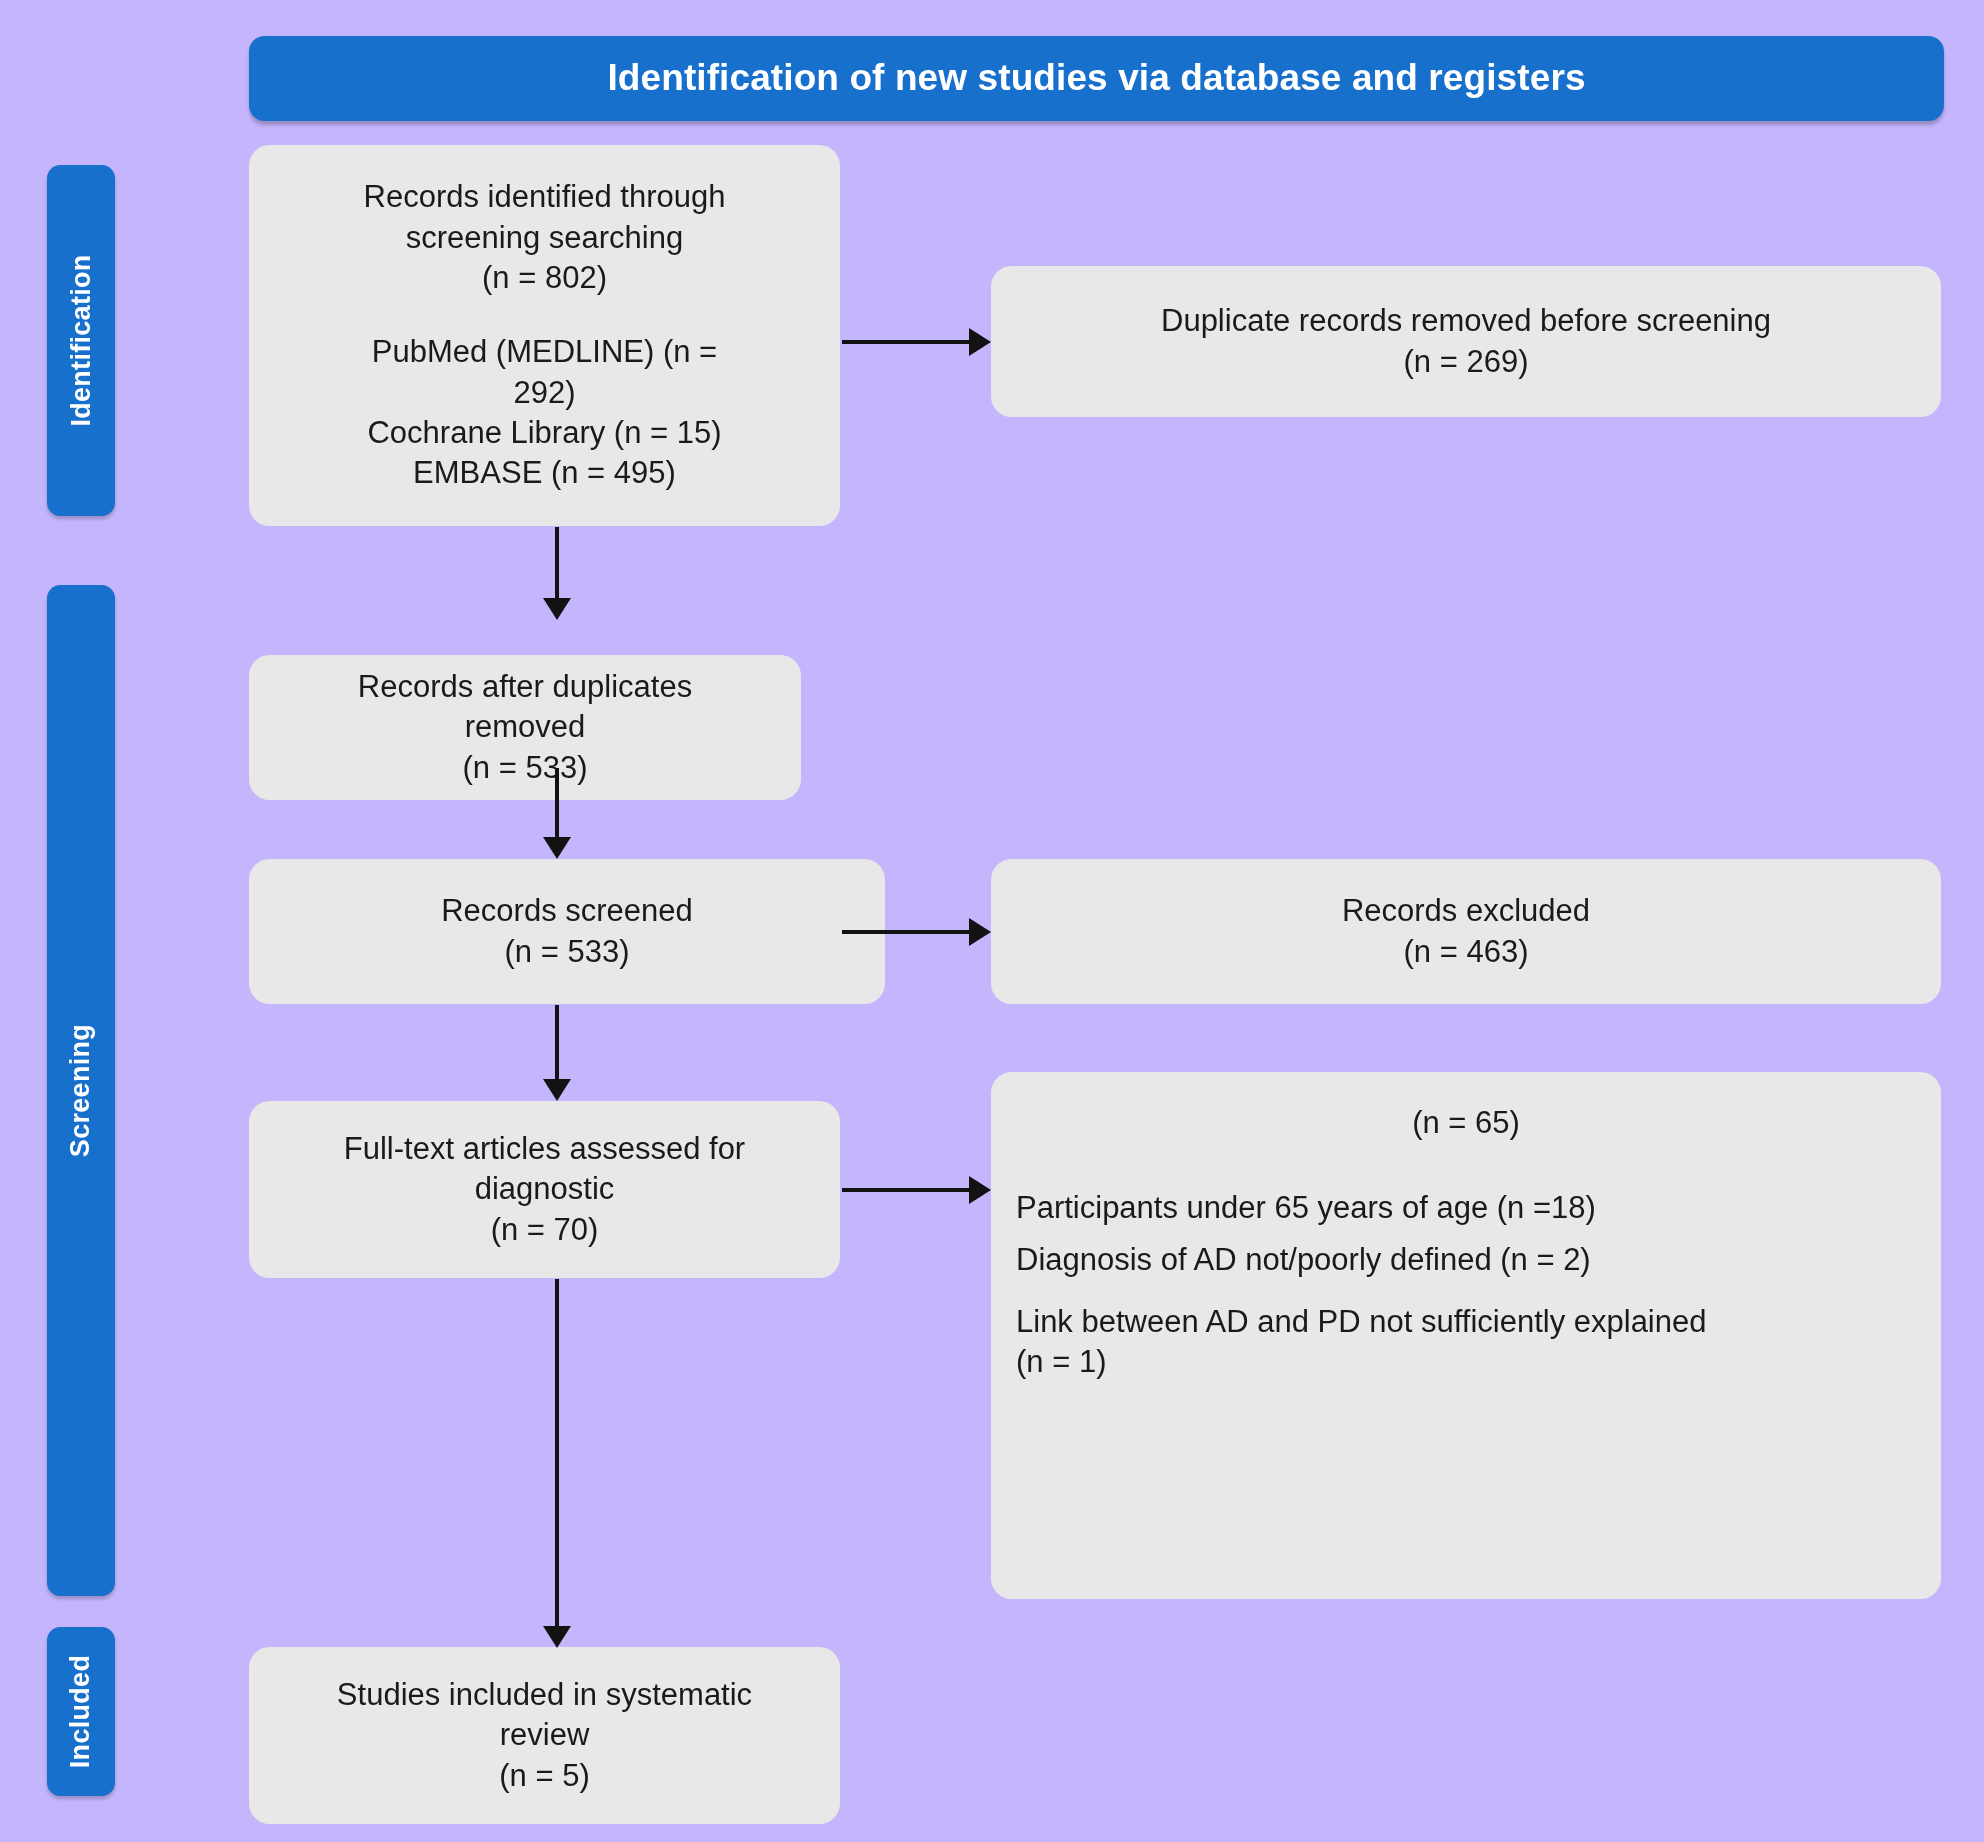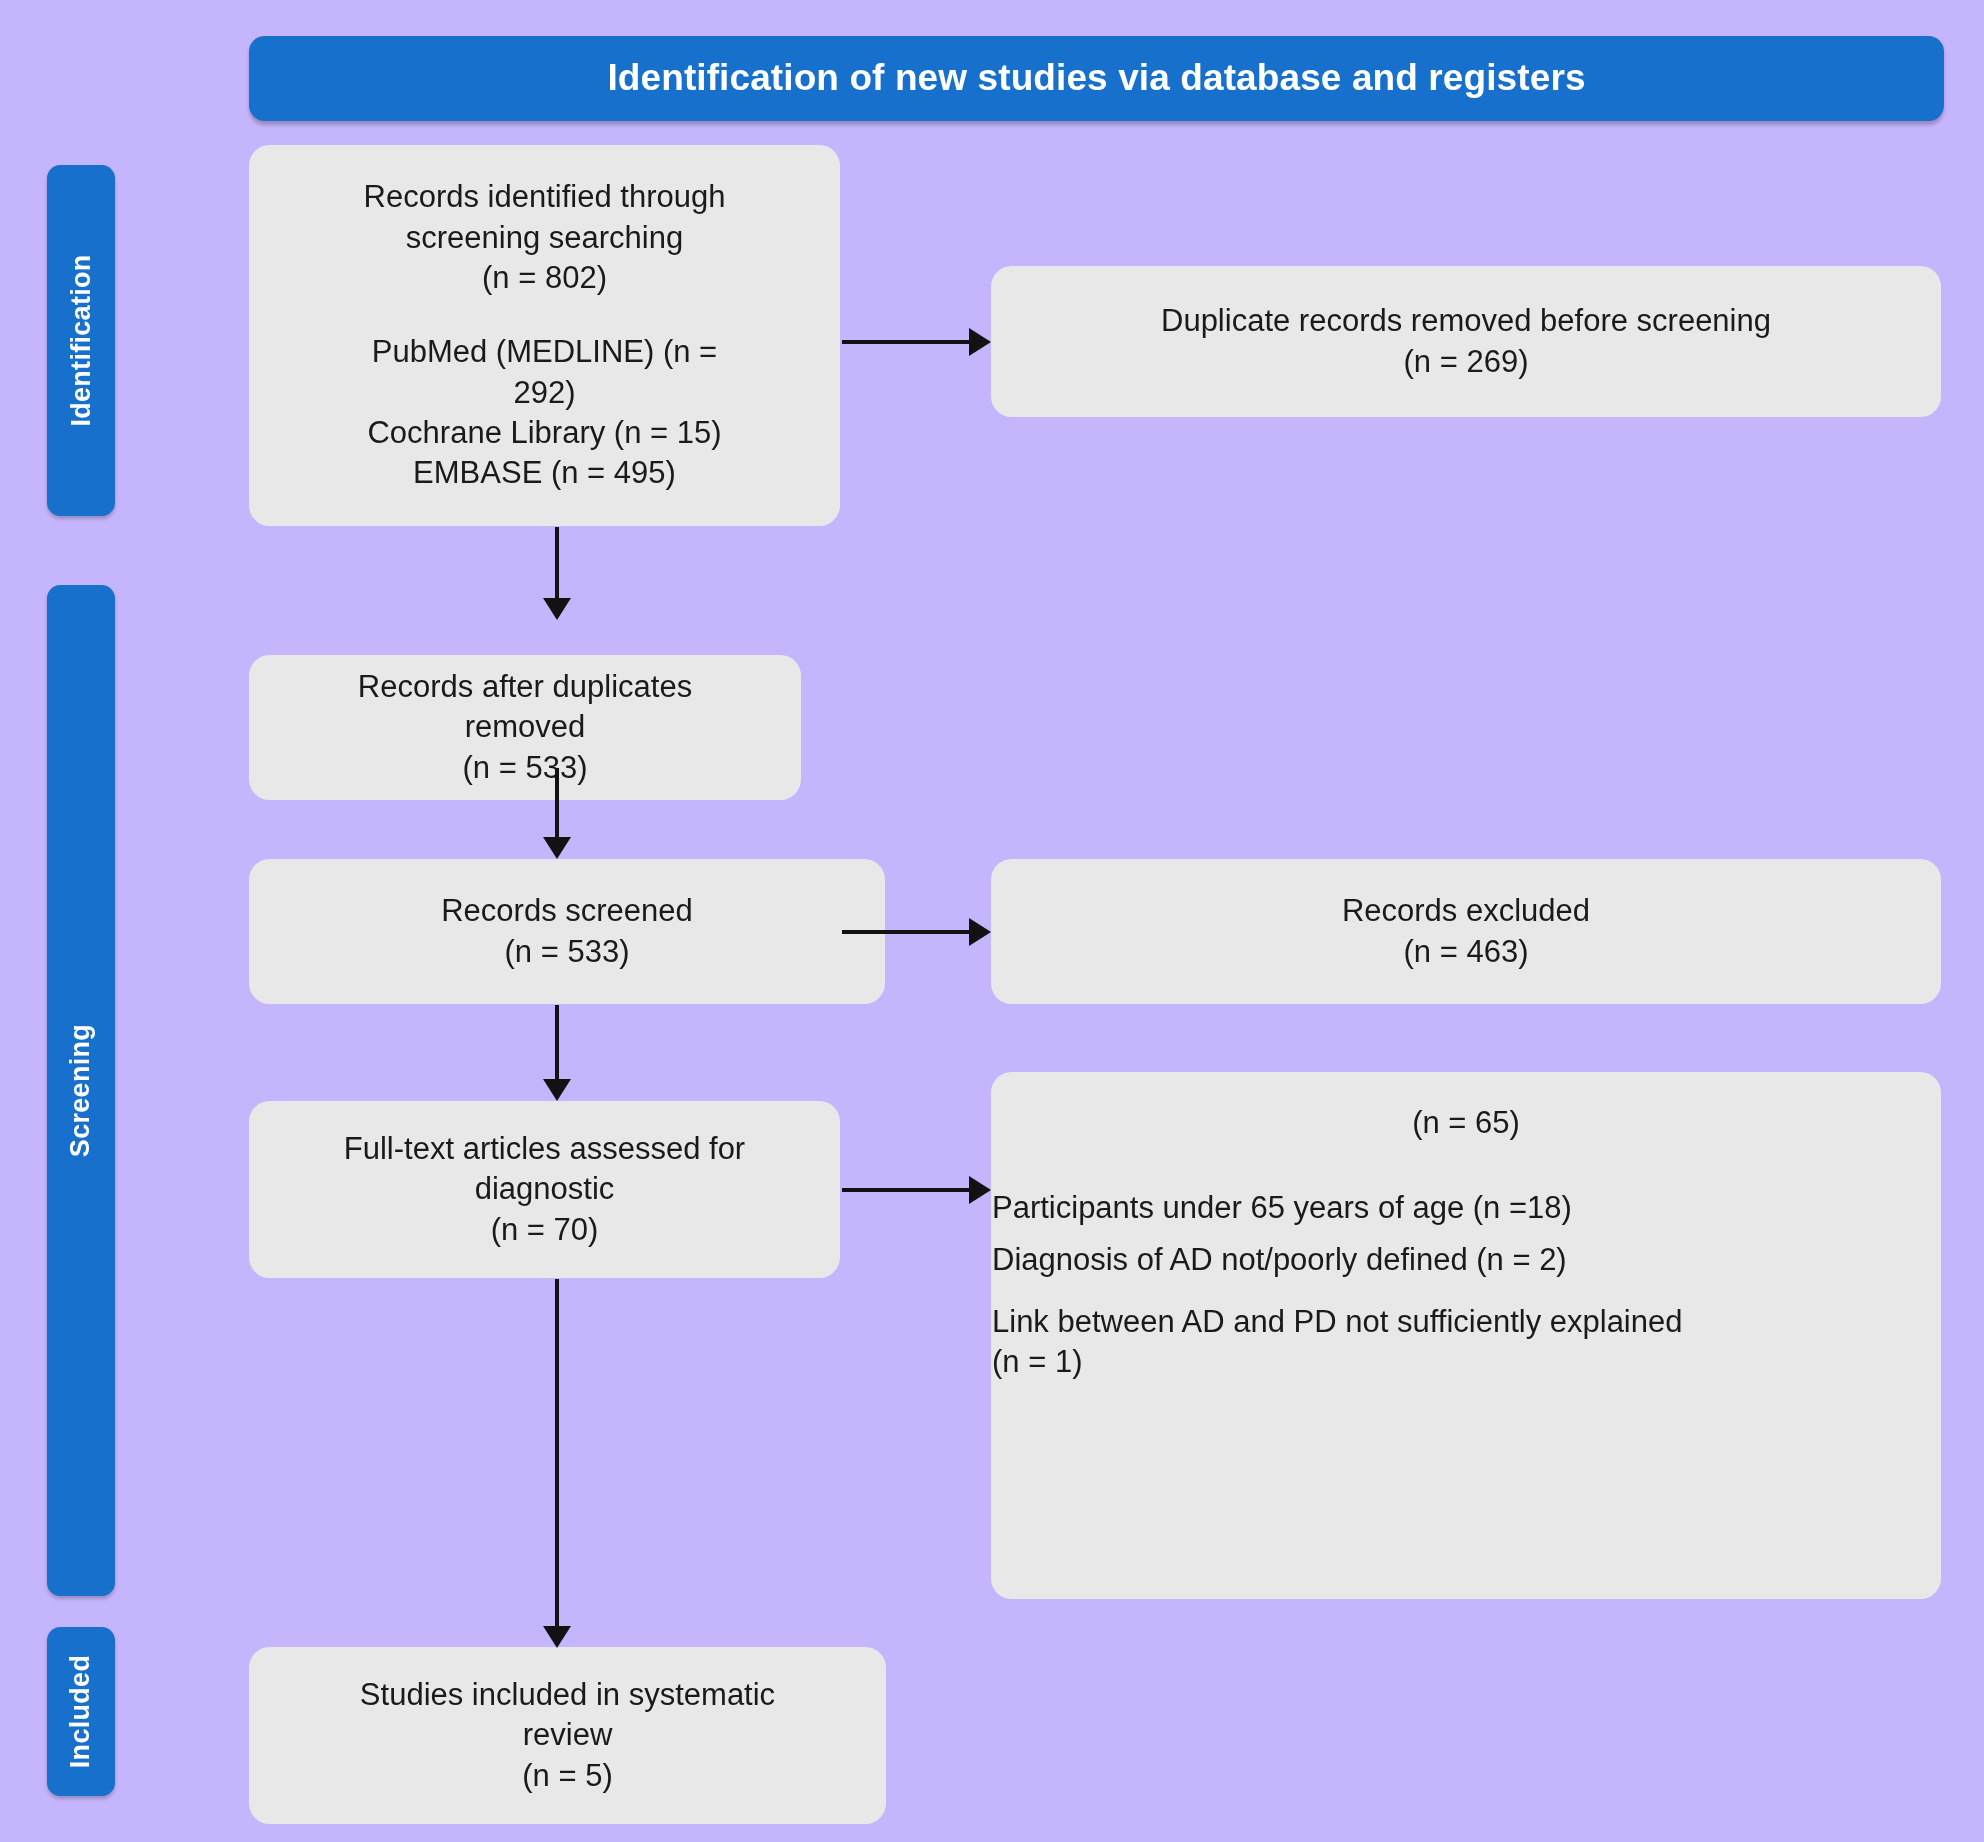--- a/index.html
+++ b/index.html
@@ -72,21 +72,21 @@
   
   .box {
     position: absolute;
     background: #e8e8e8;
     border-radius: 20.6px;
     display: flex;
     flex-direction: column;
     align-items: center;
     justify-content: center;
     box-sizing: border-box;
-    padding: 6px 1px;
+    padding: 6px 25px;
   }
   .box p {
     margin: 0;
     color: #1a1a1a;
     font-size: 31px;
     line-height: 1.30;
     text-align: center;
   }
   .box p.left {
     text-align: left;
@@ -97,21 +97,21 @@
   }
 
   #box-identified       { left: 249px;  top: 145px;  width: 591px;  height: 381px; }
   #box-duplicates       { left: 991px; top: 266px;  width: 950px; height: 151px; }
   #box-after-duplicates { left: 249px;  top: 655px; width: 552px;  height: 145px; }
   #box-screened         { left: 249px;  top: 859px; width: 636px;  height: 145px; }
   #box-excluded         { left: 991px; top: 859px; width: 950px; height: 145px; }
   #box-fulltext         { left: 249px;  top: 1101px; width: 591px;  height: 177px; }
   #box-fulltext-excluded{ left: 991px; top: 1072px; width: 950px; height: 527px;
                           justify-content: flex-start; padding-top: 31px; }
-  #box-included         { left: 249px;  top: 1647px; width: 637px;  height: 177px; }
+  #box-included         { left: 249px;  top: 1647px; width: 591px;  height: 177px; }
 
   
   .arrow { position: absolute; }
   .arrow .shaft-v {
     position: absolute;
     left: 0; top: 0;
     width: 4.2px;
     background: #121212;
   }
   .arrow .shaft-h {

